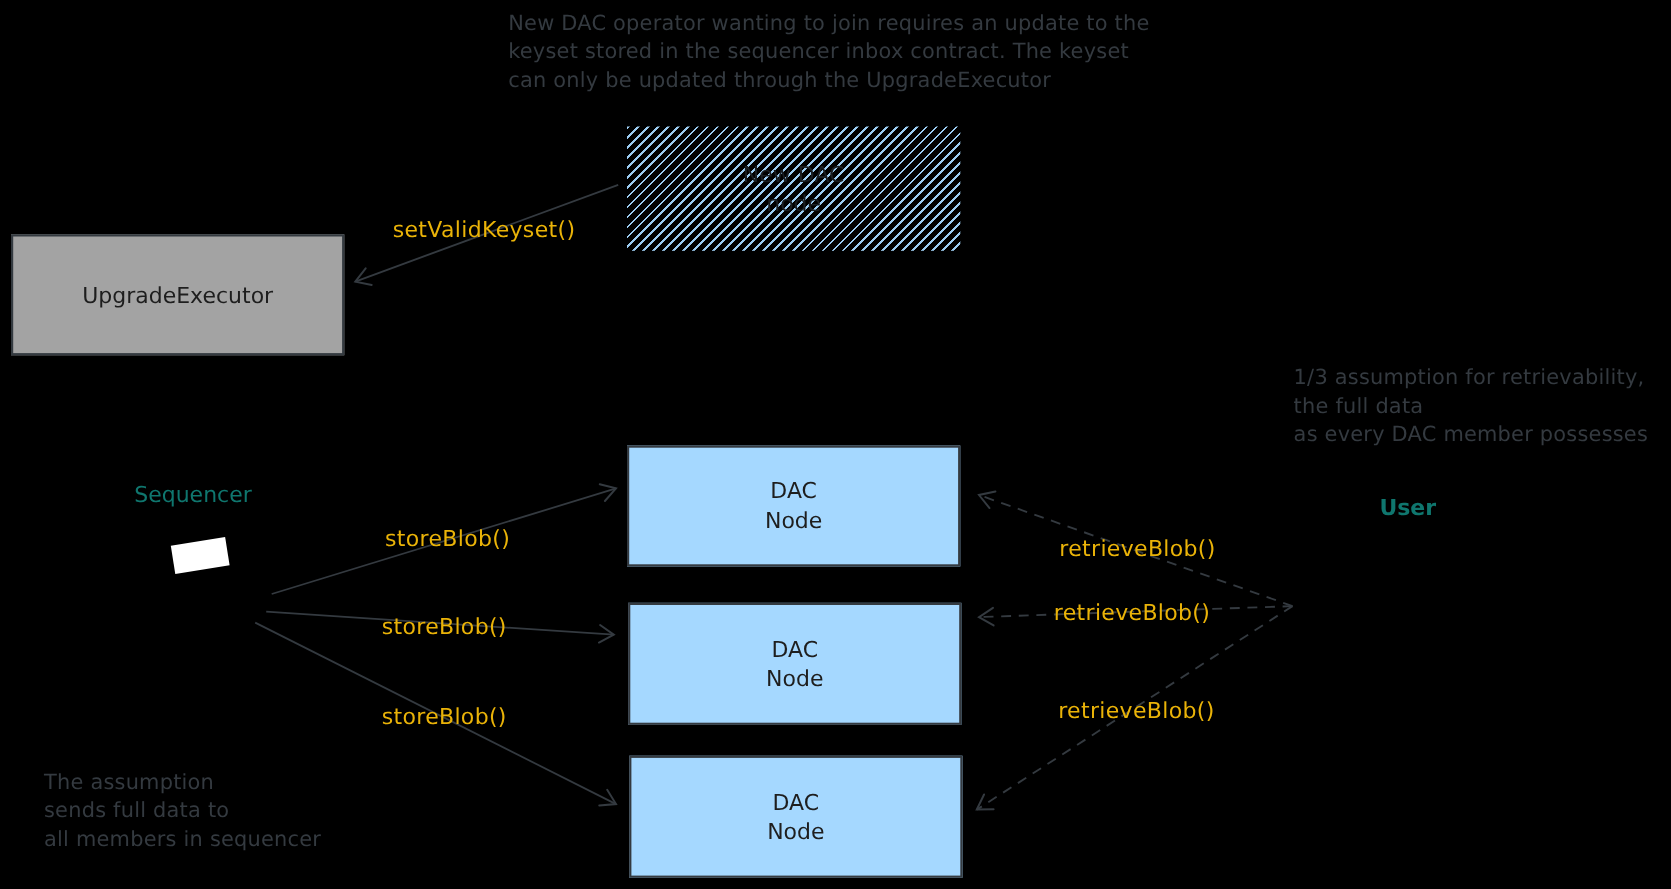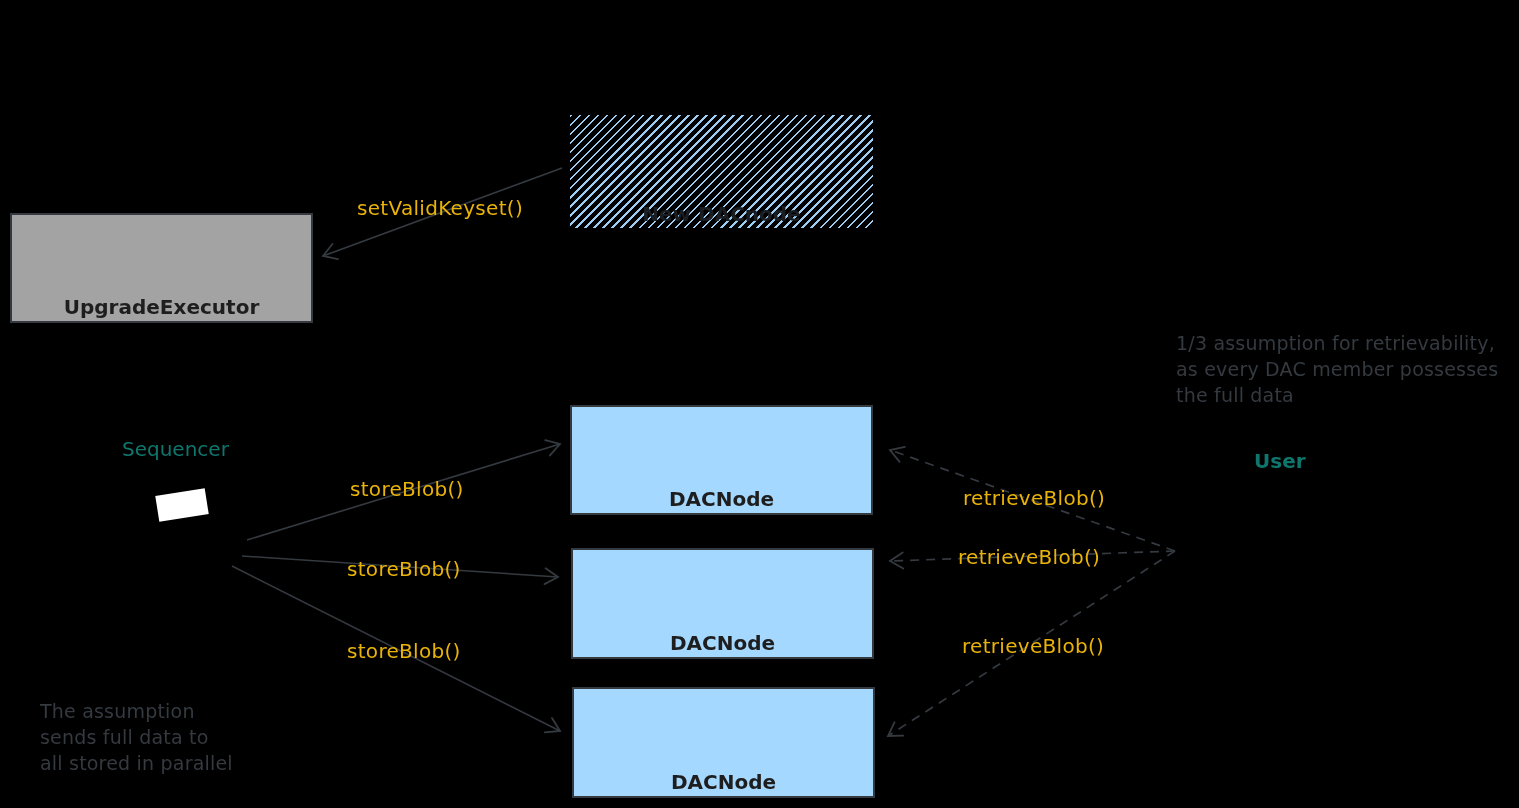--- a/index.html
+++ b/index.html
@@ -32,27 +32,27 @@
     color: #0f766e;
     white-space: nowrap;
   }
   .box {
     position: absolute;
     width: 303px;
     height: 110px;
     border: 2px solid #343a40;
     box-sizing: border-box;
     display: flex;
-    align-items: flex-end;
+    flex-direction: column;
+    align-items: center;
     justify-content: center;
     text-align: center;
     font-size: 20px;
     line-height: 27px;
     color: #1e1e1e;
-    font-weight: bold;
   }
   .box.blue { background: #a5d8ff; }
   .box.pink { background: #ffc9c9; }
   .box.hatch {
     border: none;
     height: 113px;
     background: repeating-linear-gradient(
       135deg,
       rgba(165, 216, 255, 0.95) 0px,
       rgba(165, 216, 255, 0.95) 1.8px,
@@ -94,20 +94,25 @@
 
     <line x1="247" y1="540" x2="560" y2="444" stroke="#343a40" stroke-width="1.6" marker-end="url(#ah)"></line>
     <line x1="242" y1="556" x2="558" y2="577" stroke="#343a40" stroke-width="1.6" marker-end="url(#ah)"></line>
     <line x1="232" y1="566" x2="560" y2="731" stroke="#343a40" stroke-width="1.6" marker-end="url(#ah)"></line>
 
     <line x1="1175" y1="551" x2="890" y2="450" stroke="#343a40" stroke-width="1.7" stroke-dasharray="9 7" marker-end="url(#ah)"></line>
     <line x1="1175" y1="551" x2="890" y2="561" stroke="#343a40" stroke-width="1.7" stroke-dasharray="9 7" marker-end="url(#ah)"></line>
     <line x1="1175" y1="551" x2="888" y2="736" stroke="#343a40" stroke-width="1.7" stroke-dasharray="9 7" marker-end="url(#ah)"></line>
   </svg>
 
+  <div class="abs note" style="left:462px; top:8px;">
+    <div>New DAC operator wanting to join requires an update to the</div>
+    <div>keyset stored in the sequencer inbox contract. The keyset</div>
+    <div>can only be updated through the UpgradeExecutor</div>
+  </div>
 
   <div class="box hatch" style="left:570px; top:115px;">
     <div>New DAC</div>
     <div>node</div>
   </div>
 
   <div class="box pink" style="left: 10px; top: 213px; background: #a3a3a3;">
     <div>UpgradeExecutor</div>
   </div>
 
@@ -132,25 +137,25 @@
     <div>DAC</div>
     <div>Node</div>
   </div>
 
   <div class="abs edge-label" style="left:963px; top:486px;">retrieveBlob()</div>
   <div class="abs edge-label" style="left:958px; top:545px;">retrieveBlob()</div>
   <div class="abs edge-label" style="left:962px; top:634px;">retrieveBlob()</div>
 
   <div class="abs note" style="left:1176px; top:330px;">
     <div>1/3 assumption for retrievability,</div>
+    <div>the full data</div>
     <div>as every DAC member possesses</div>
-    <div>the full data</div>
   </div>
 
   <div class="abs actor-label" style="left:1254px; top:449px;font-weight:bold;">User</div>
 
   <div class="abs note" style="left:40px; top:698px;">
     <div>The assumption</div>
     <div>sends full data to</div>
-    <div>all stored in parallel</div>
+    <div>all members in sequencer</div>
   </div>
 
 </div>
 
 </body></html>

